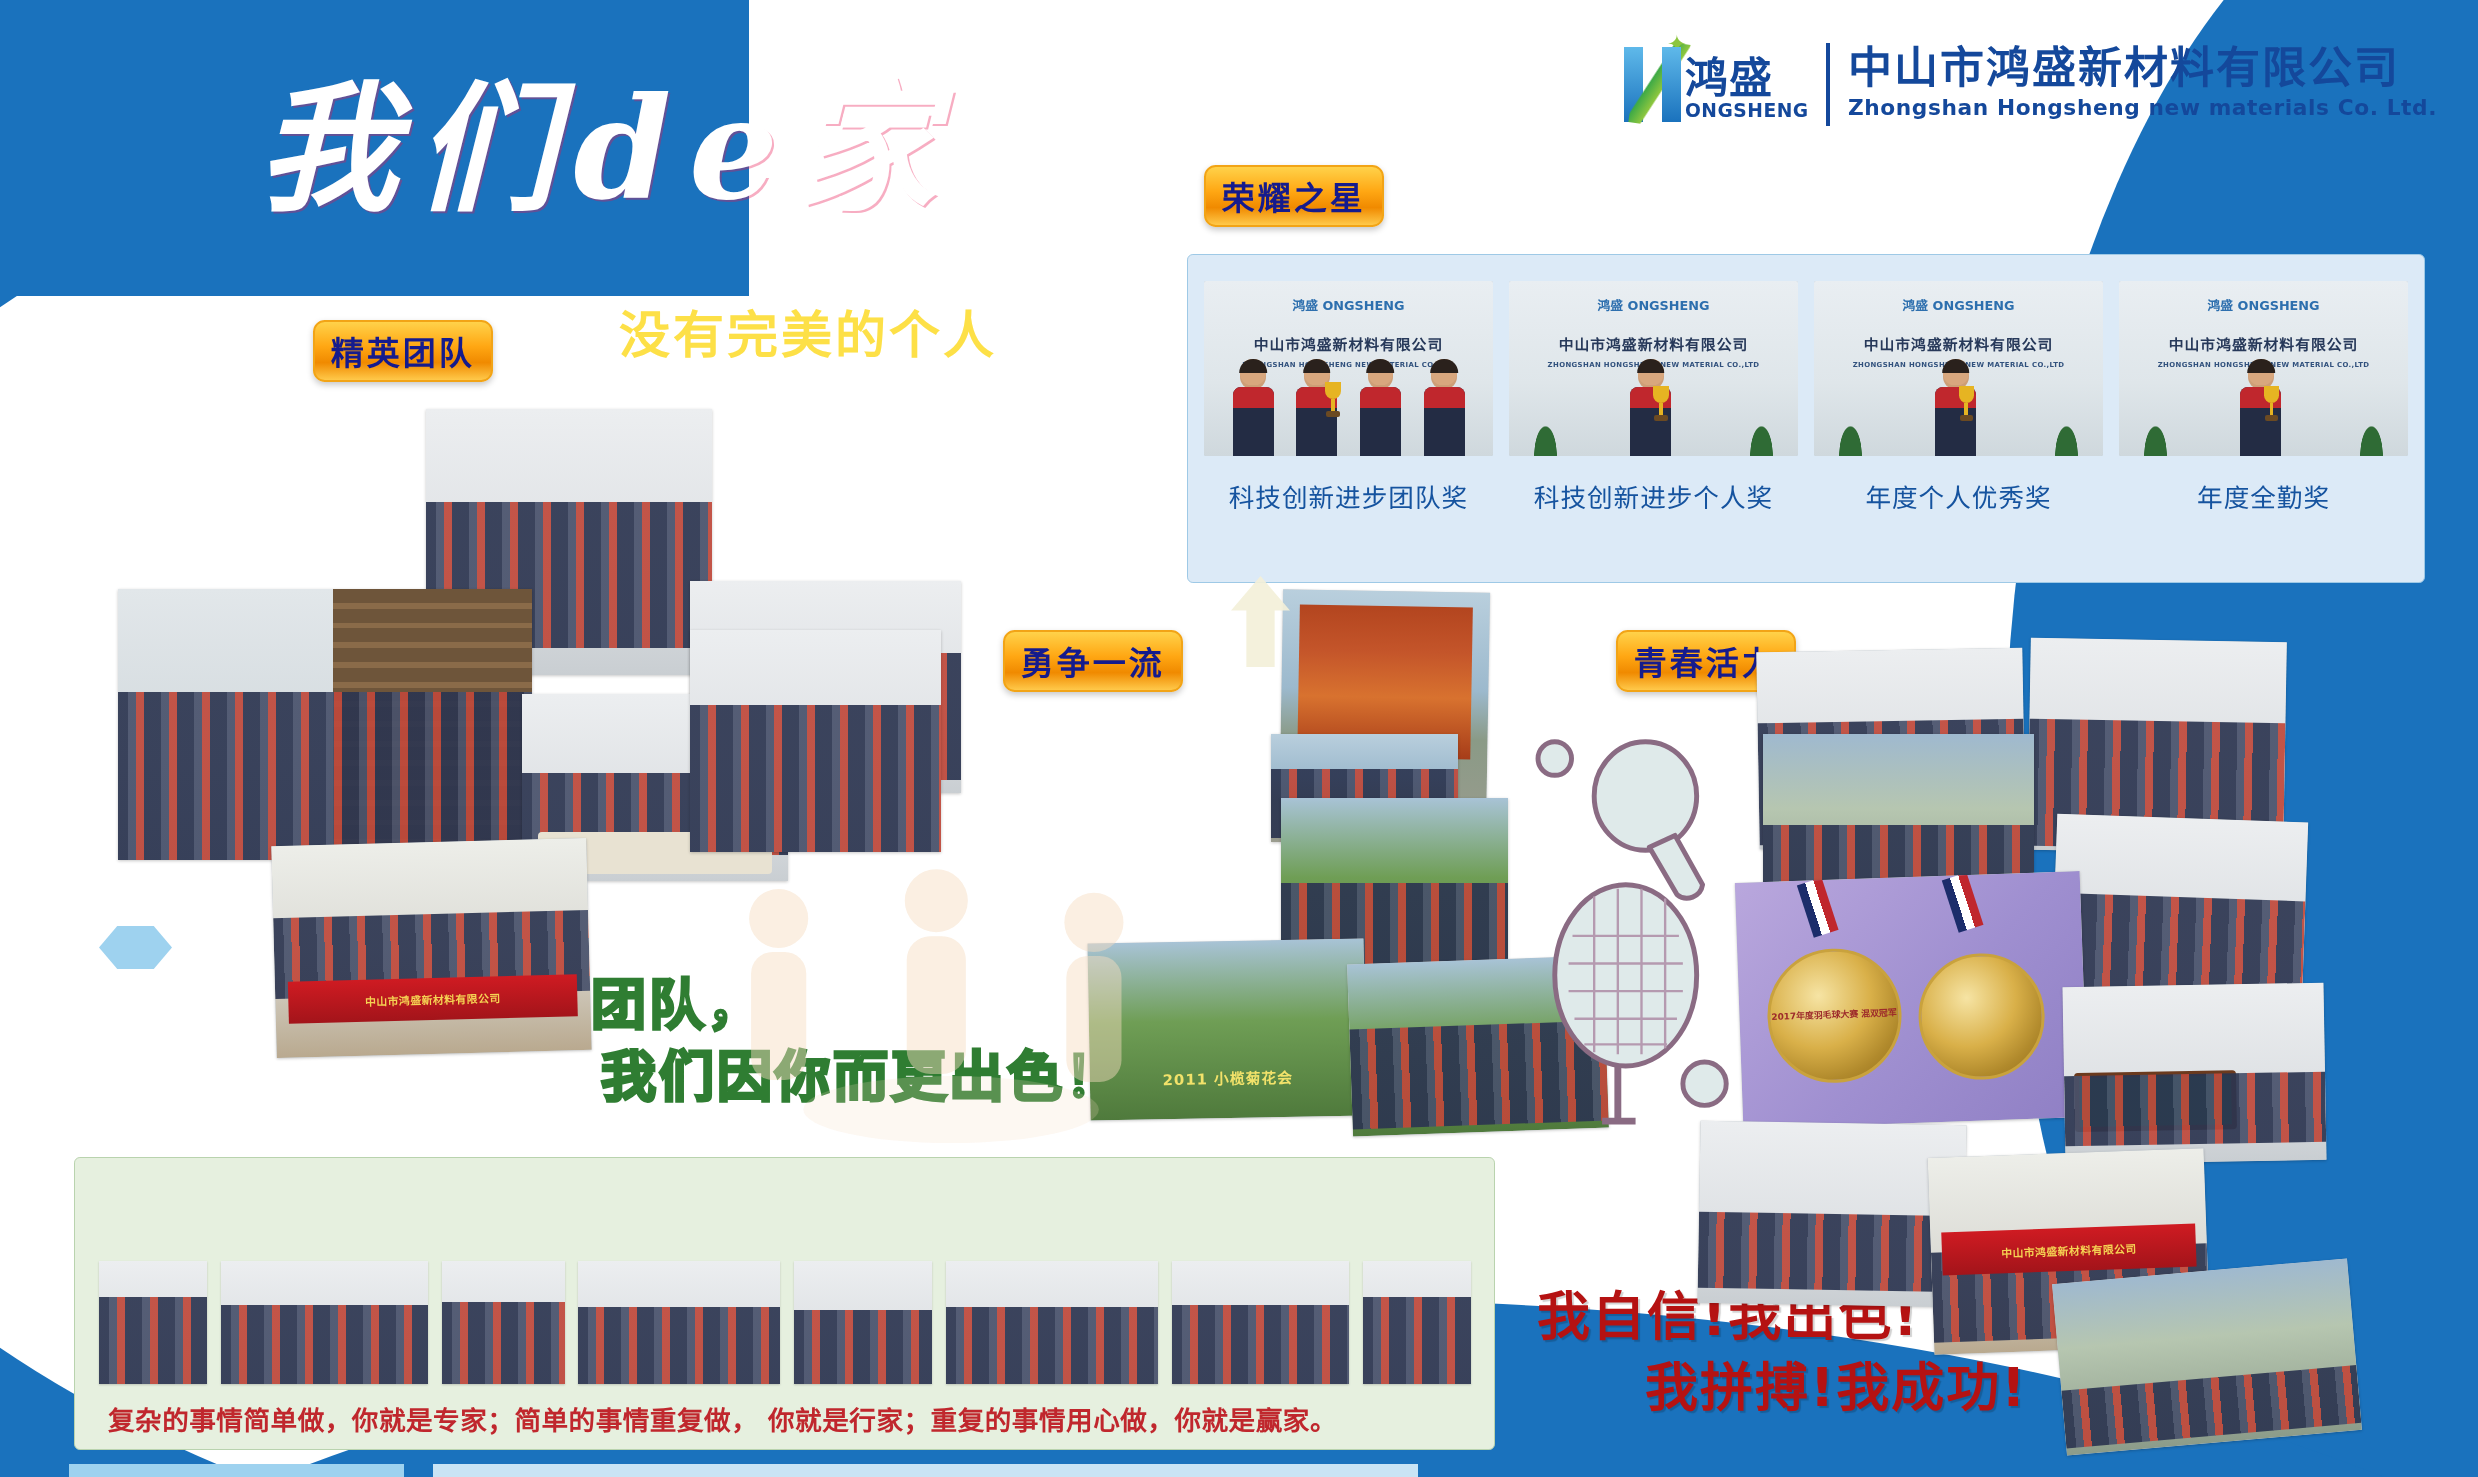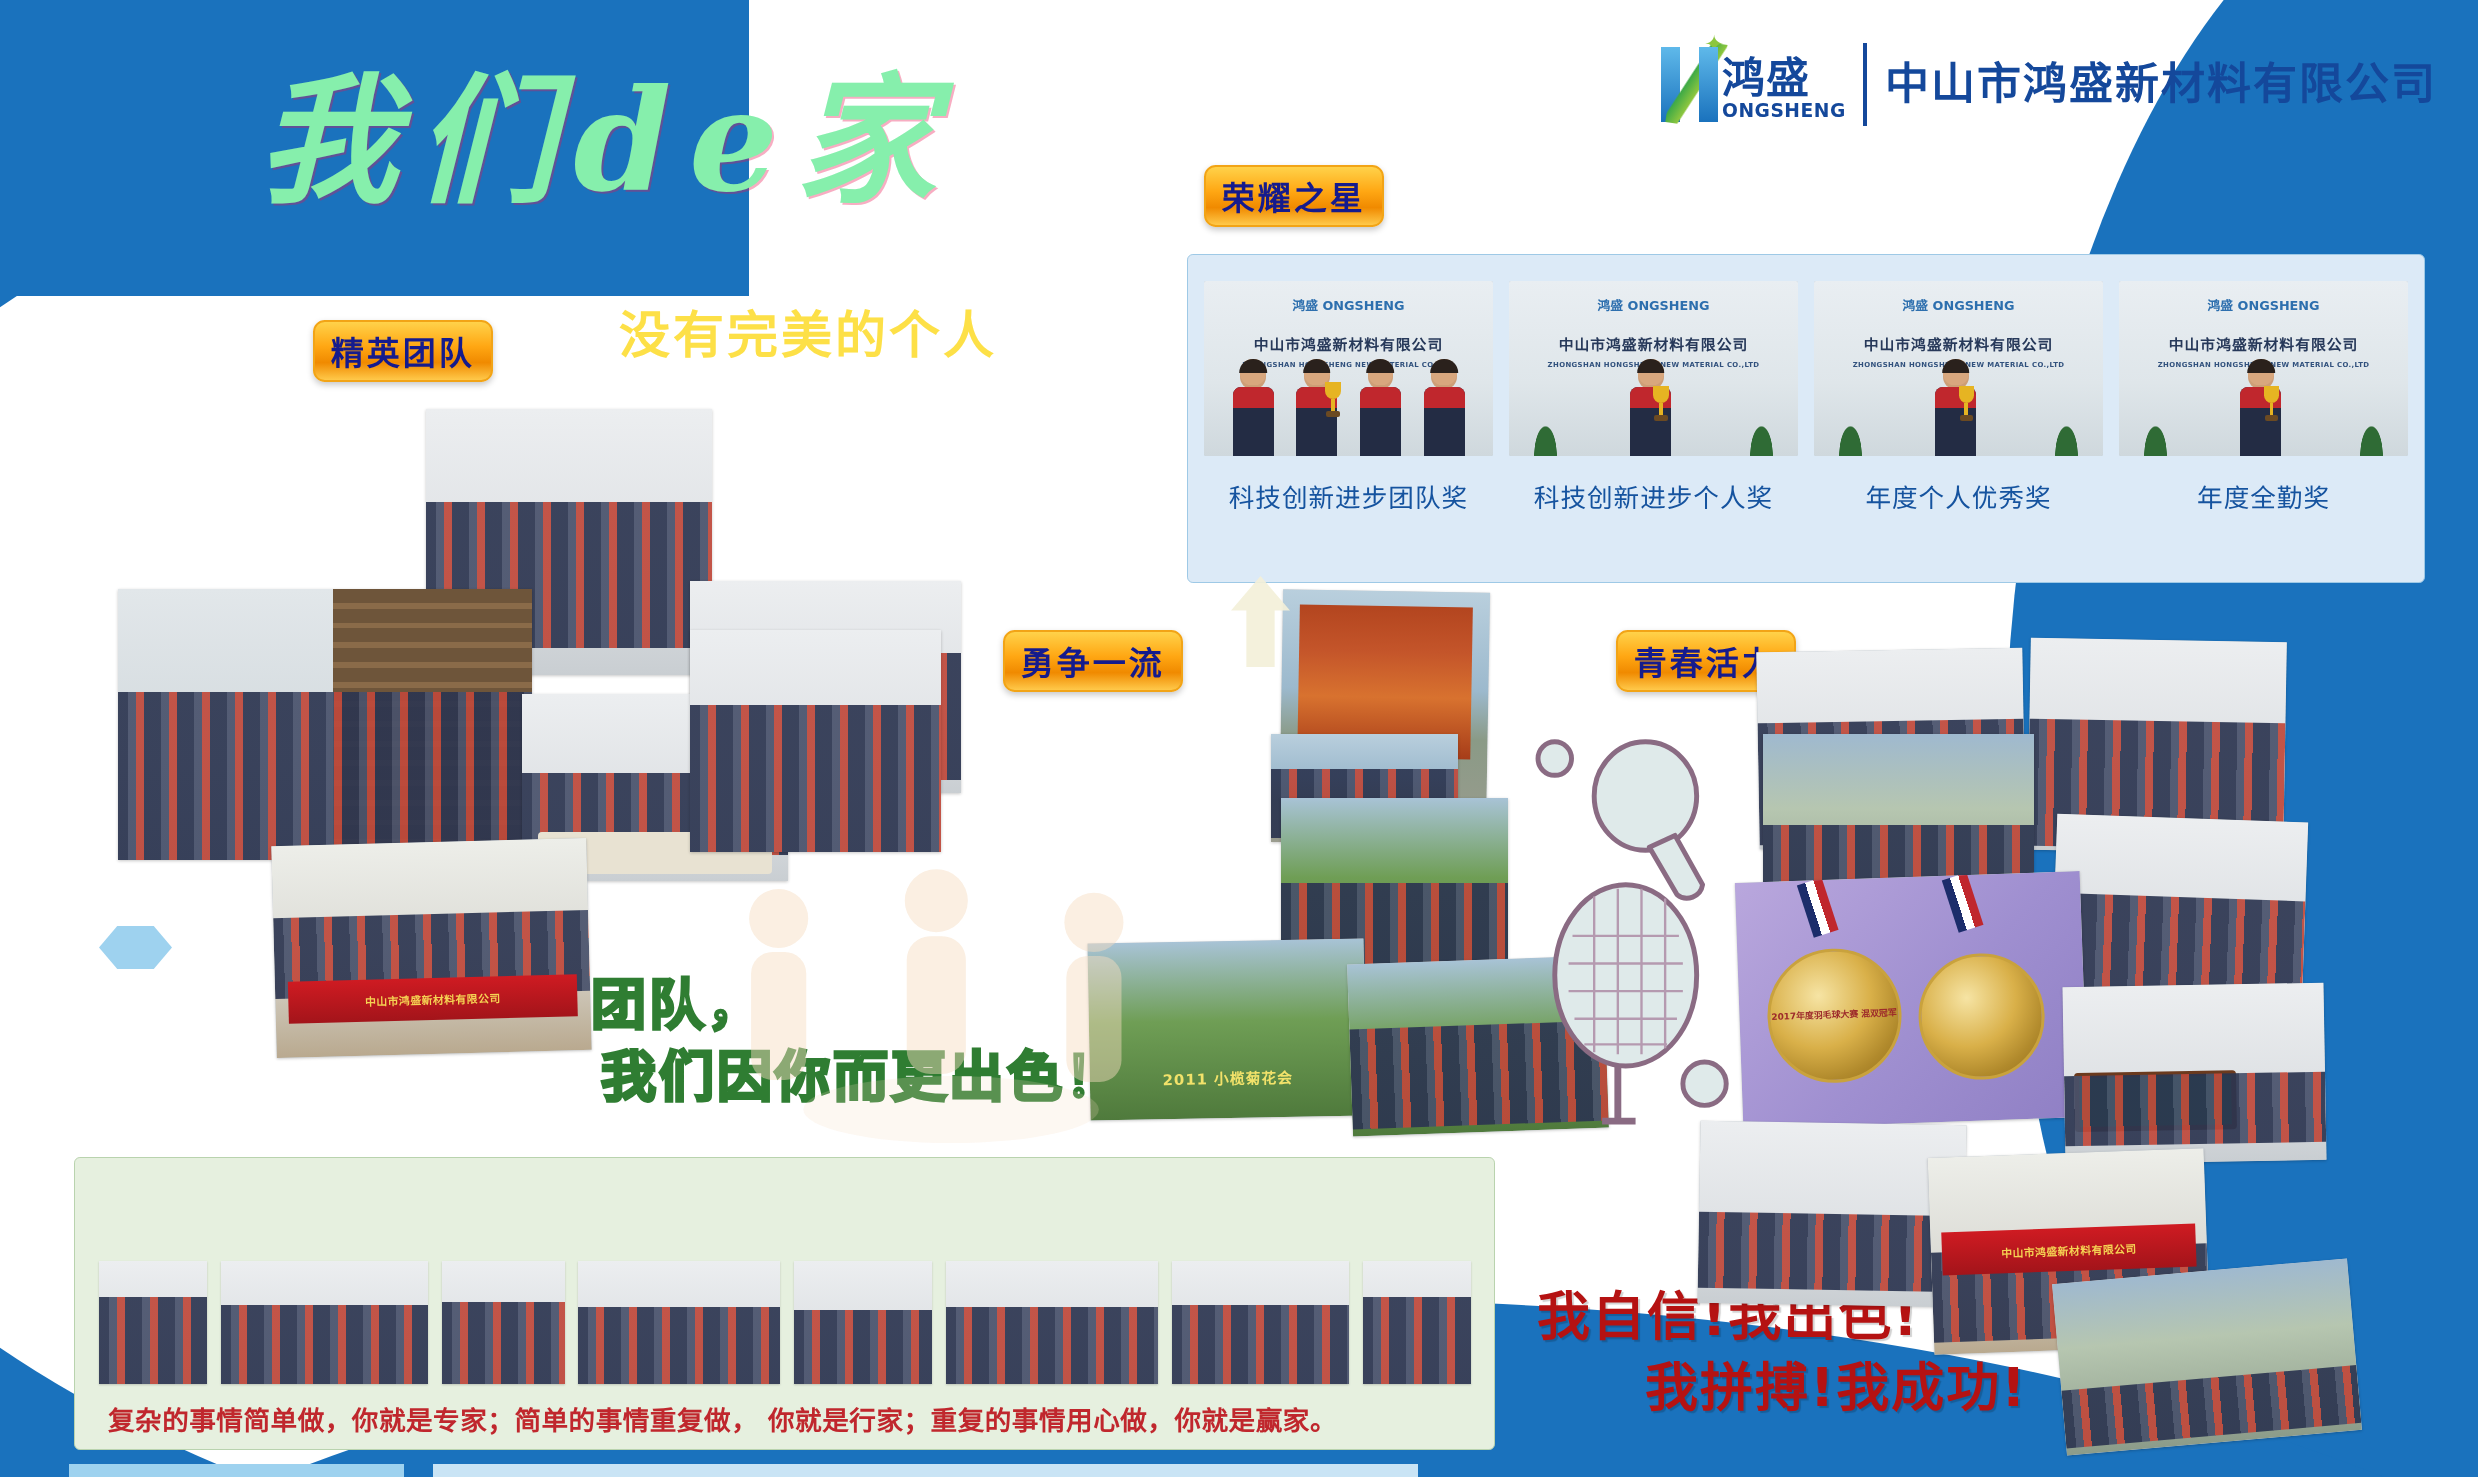--- a/index.html
+++ b/index.html
@@ -56,24 +56,24 @@
   .hexagon{
     position:absolute;
     left:99px;top:926px;
     width:73px;height:43px;
     background:#9ed2ef;
     clip-path:polygon(25% 0,75% 0,100% 50%,75% 100%,25% 100%,0 50%);
   }
 
   
   .poster-title{
-    position:absolute;left:258px;top:28px;
+    position:absolute;left:258px;top:36px;
     font-family:"DejaVu Serif","Liberation Serif",serif;
     font-size:140px;font-weight:bold;font-style:italic;
-    color:#86efac;letter-spacing:17.7px;
+    color:#ffffff;letter-spacing:17.7px;
     text-shadow:2px 2px 0 rgba(232,19,79,.35);
     white-space:nowrap;
   }
 
   .logo-block{
     position:absolute;right:41px;top:43px;
     display:flex;align-items:center;gap:17.7px;
   }
   .logo-mark{display:flex;align-items:flex-end;gap:3.9px;position:relative;}
   .logo-h{
@@ -317,20 +317,21 @@
         <div class="logo-star">✦</div>
       </div>
       <div style="display:flex;flex-direction:column;justify-content:center;">
         <div class="logo-cn">鸿盛</div>
         <div class="logo-en">ONGSHENG</div>
       </div>
     </div>
     <div class="logo-divider"></div>
     <div style="display:flex;flex-direction:column;">
       <div class="company-cn">中山市鸿盛新材料有限公司</div>
+      <div class="company-en">Zhongshan Hongsheng new materials Co. Ltd.</div>
     </div>
   </div>
 
   <div class="badge small" style="left:1204px;top:165px;">荣耀之星</div>
 
   <div class="badge small" style="left:313px;top:320px;">精英团队</div>
 
   <div class="badge small" style="left:1003px;top:630px;">勇争一流</div>
 
   <div class="badge small" style="left:1616px;top:630px;">青春活力</div>

